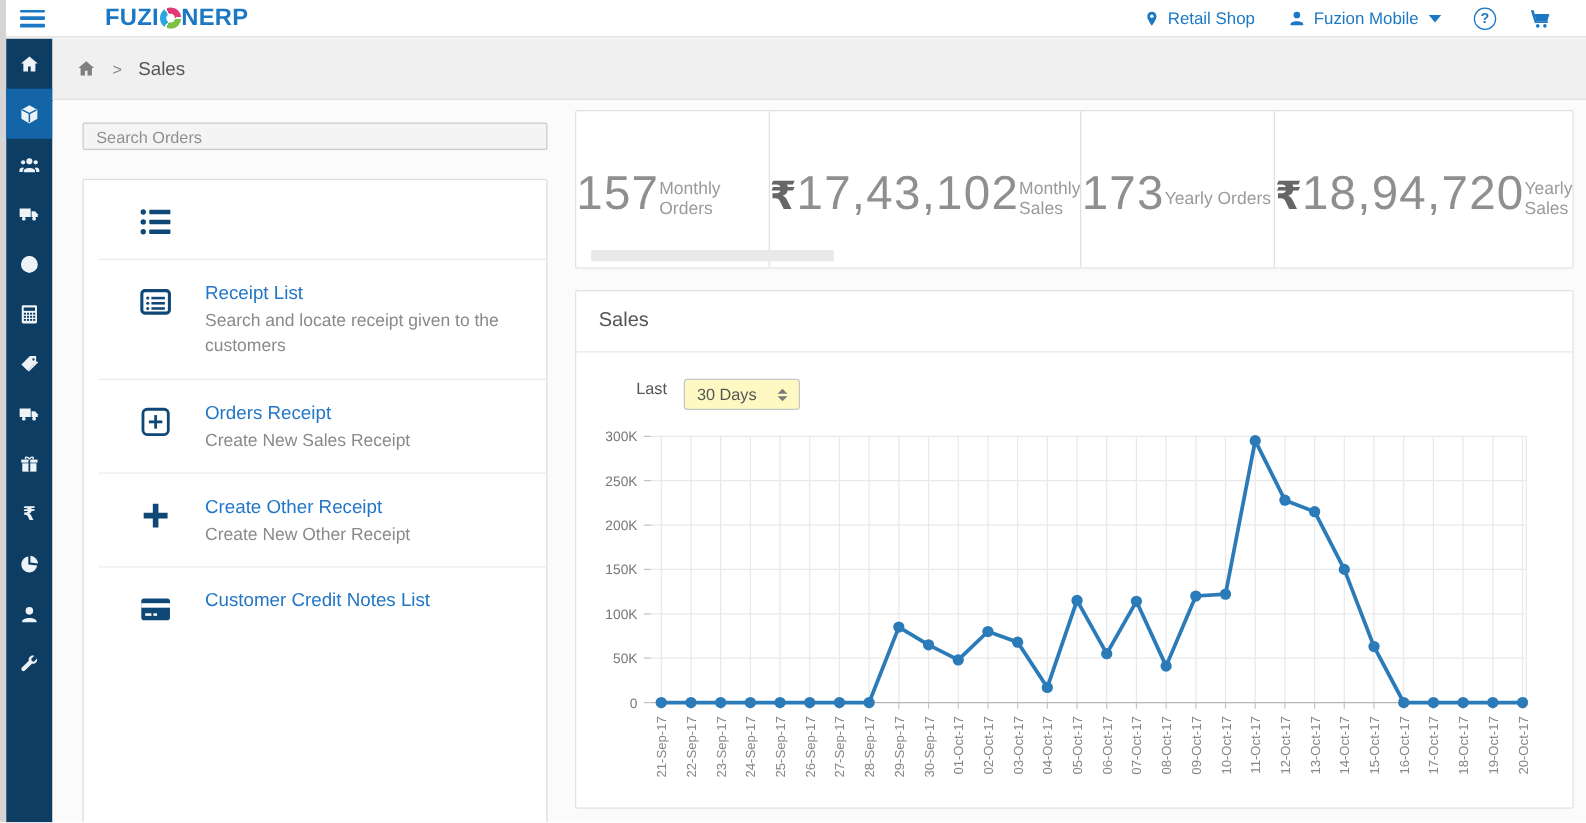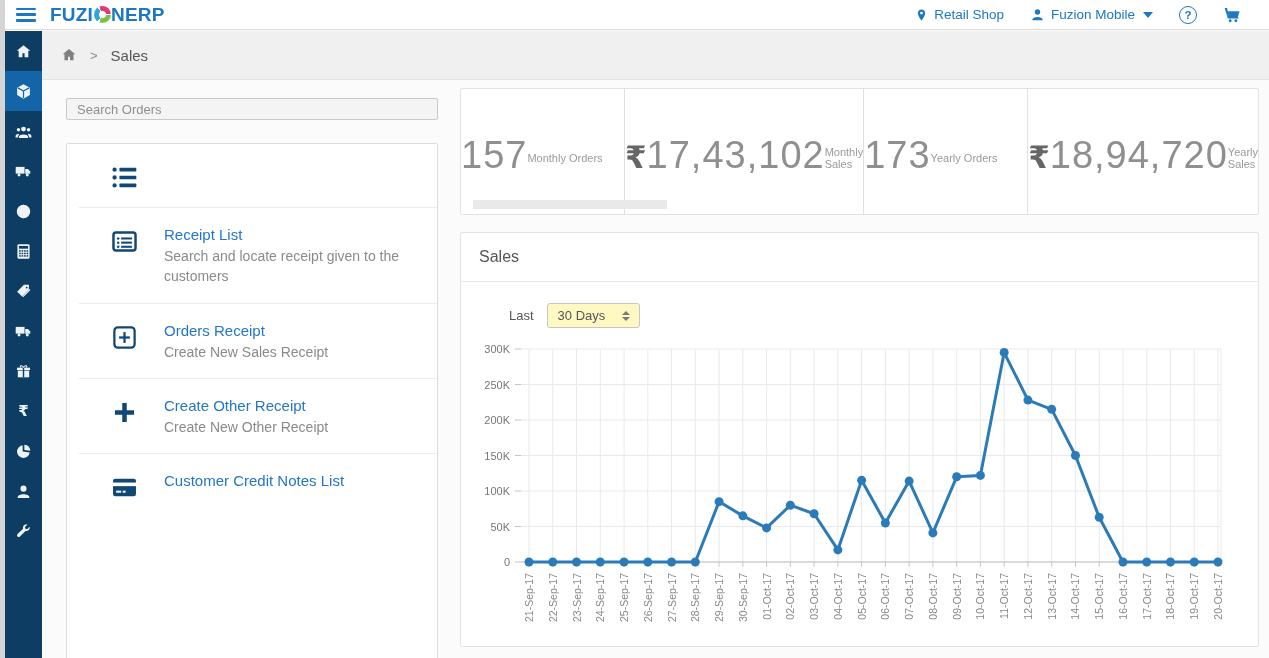--- a/index.html
+++ b/index.html
@@ -5,21 +5,21 @@
   * { margin:0; padding:0; box-sizing:border-box; }
   html,body { background:#ffffff; }
   body { font-family:"Liberation Sans", sans-serif; }
   #app { position:relative; width:1269px; height:658px; overflow:hidden; background:#fbfbfb; }
 
   
   .gutter { position:absolute; left:0; top:0; width:5px; height:658px; background:#d5d5d5; }
 
   
   .topbar { position:absolute; left:5px; top:0; right:0; height:30px; background:#fff;
-            border-bottom:1px solid #ddd; display:flex; align-items:center; }
+            border-bottom:1px solid #ddd; display:flex; align-items:center;gap:34px; }
   .hamburger { width:20px; height:14px; margin:0 14px 0 11px; display:flex; flex-direction:column;
                justify-content:space-between; cursor:pointer; }
   .hamburger span { display:block; height:2.6px; background:#1b78c4; border-radius:1px; }
   .logo { display:flex; align-items:center; font-weight:bold; font-size:19px; color:#1b78c4;
           letter-spacing:.2px; }
   .logo-o { position:relative; width:17px; height:17px; border-radius:50%; margin:0 .5px;
             background:conic-gradient(from 215deg,#2aa7df 0 110deg,#fff 110deg 122deg,#e23a77 122deg 228deg,#fff 228deg 240deg,#7dc242 240deg 348deg,#fff 348deg 360deg); }
   .logo-o::after { content:""; position:absolute; left:5px; top:5px; width:7px; height:7px;
                    border-radius:50%; background:#fff; }
   .topbar-right { margin-left:auto; display:flex; align-items:center; gap:26px; padding-right:28px;
@@ -68,29 +68,29 @@
 
   
   .stats-panel { position:absolute; left:418px; top:7px; width:799px; height:127px; background:#fff;
                  border:1px solid #e2e2e2; border-radius:2px; display:flex; }
   .stat-cell { flex:1; display:flex; flex-direction:row; align-items:center; 
                padding-top:8px; }
   .stat-cell + .stat-cell { border-left:1px solid #e0e0e0; }
   .stat-value { font-size:38px; font-weight:300; color:#8f8f8f; letter-spacing:1px; line-height:1.1; }
   .stat-prefix { font-family:"DejaVu Sans","Liberation Sans",sans-serif; font-weight:bold; color:#666;
                  font-size:31px; letter-spacing:0; }
-  .stat-label { font-size:11px; color:#9a9a9a; margin-top:5px; }
+  .stat-label { font-size:14px; color:#9a9a9a; margin-top:5px; }
   .stats-scrollbar { position:absolute; left:12px; bottom:5px; width:194px; height:9px; background:#e9e9e9; }
 
   
   .sales-panel { position:absolute; left:418px; top:151px; width:799px; height:415px; background:#fff;
                  border:1px solid #e2e2e2; border-radius:2px; }
   .sales-header { height:49px; border-bottom:1px solid #e8e8e8; display:flex; align-items:center;
                   padding-left:18px; font-size:16px; color:#555; }
-  .filter-row { display:flex; align-items:center; margin:21px 0 0 48px; }
+  .filter-row { display:flex; margin:21px 0 0 48px; }
   .filter-label { font-size:13px; color:#555; margin-right:13px; }
   .range-select { display:inline-flex; align-items:center; background:#fef9c3; border:1px solid #c6c6c6;
                   border-radius:3px; height:25px; padding:0 6px 0 10px; font-size:13px; color:#555; cursor:pointer; }
   .select-arrows { display:flex; flex-direction:column; gap:2px; margin-left:14px; padding:2px 3px; }
   .select-arrows i { display:block; width:0; height:0; border-left:4px solid transparent; border-right:4px solid transparent; }
   .select-arrows i.up { border-bottom:4.5px solid #7a7a7a; }
   .select-arrows i.dn { border-top:4.5px solid #7a7a7a; }
   #sales-chart { position:absolute; left:2px; top:100px; }
   #sales-chart text { font-family:"Liberation Sans",sans-serif; }
 </style>

